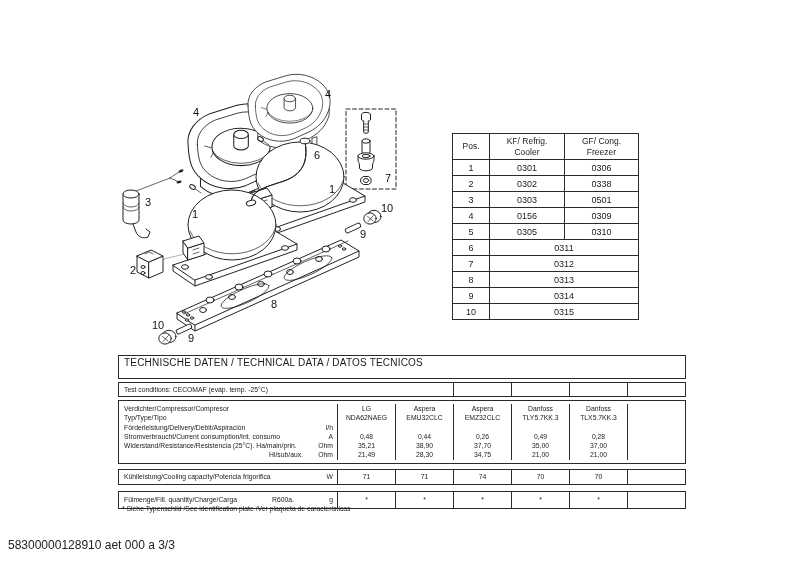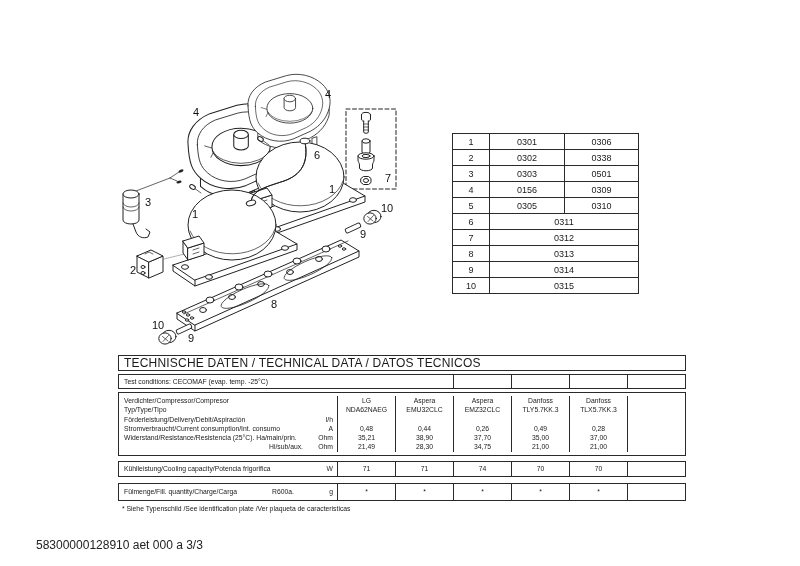--- a/index.html
+++ b/index.html
@@ -26,21 +26,21 @@
   table.parts th,table.parts td{
     border:1px solid #2a2a2a;text-align:center;vertical-align:middle;
     font-size:9px;padding:0;height:16px;background:#fff;
   }
   table.parts th{font-weight:normal;font-size:8.5px;height:26px;line-height:1.2;}
   table.parts col.c1{width:37px;} table.parts col.c2{width:75px;} table.parts col.c3{width:74px;}
 
   
   .tech{position:absolute;left:118px;top:355px;width:568px;font-size:6.8px;}
   .tt-block{border:1px solid #2a2a2a;background:#fff;width:568px;}
-  .tt-title{height:16px;line-height:14px;padding-left:5px;font-size:12px;letter-spacing:.2px;}
+  .tt-title{height:24px;line-height:14px;padding-left:5px;font-size:10px;letter-spacing:.2px;}
   .tt-test{margin-top:3px;display:flex;height:15px;line-height:13px;}
   .tc-label{width:334px;padding-left:5px;}
   .tc-cell{width:58px;border-left:1px solid #2a2a2a;}
   .tt-main{margin-top:3px;display:flex;padding:3px 0;}
   .lblcol{width:218px;padding:0 4px 0 5px;}
   .datacol{width:58px;border-left:1px solid #2a2a2a;text-align:center;}
   .ln{height:9.3px;line-height:9.3px;display:flex;white-space:nowrap;}
   .datacol .ln{display:block;}
   .ln .l{flex:1;}
   .ln .u{width:22px;text-align:right;}
@@ -49,21 +49,21 @@
   .tt-row.charge{margin-top:6px;height:18px;line-height:16px;}
   .lblcell{width:218px;display:flex;padding:0 4px 0 5px;white-space:nowrap;}
   .lblcell .l{flex:1;}
   .lblcell .lw{width:148px;}
   .lblcell .ref{flex:1;}
   .lblcell .u{width:22px;text-align:right;}
   .dcell{width:58px;border-left:1px solid #2a2a2a;text-align:center;}
   .footnote{position:absolute;left:122px;top:505px;font-size:6.8px;}
 
   
-  .docnum{position:absolute;left:8px;top:538px;font-size:12px;color:#222;margin-left:28px;}
+  .docnum{position:absolute;left:8px;top:538px;font-size:12px;color:#222;}
 </style>
 </head>
 <body>
 
 <svg class="dwg" width="800" height="566" viewBox="0 0 800 566">
   <defs>
     <g id="cover">
       <path d="M49,-2 L49,6 C46,17 39,27 26,34 L6,43 C-9,49 -27,46 -38,36 L-38,28"></path>
       <path d="M8,42 L8,52 L14,50 L14,40 Z M28,35 L28,45 L34,43 L34,33 Z"></path>
       <path d="M-50,-5 C-51,-17 -43,-28 -29,-34 L-3,-42 C12,-46 29,-42 40,-32 C49,-24 52,-13 49,-2 C46,9 39,19 26,26 L6,35 C-9,41 -27,38 -38,28 C-46,21 -49,14 -50,-5 Z"></path>
@@ -202,20 +202,31 @@
   <text class="num" x="191" y="342">9</text>
 </svg>
 
 <table class="parts">
   <colgroup>
       <col class="c1">
       <col class="c2">
       <col class="c3">
     </colgroup>
   <tbody>
+      <tr>
+    <th>Pos.</th>
+    <th>
+      <span>KF/ Refrig.</span><br>
+      <span>Cooler</span>
+    </th>
+    <th>
+      <span>GF/ Cong.</span><br>
+      <span>Freezer</span>
+    </th>
+  </tr>
   <tr>
         <td>1</td>
         <td>0301</td>
         <td>0306</td>
       </tr>
   <tr>
         <td>2</td>
         <td>0302</td>
         <td>0338</td>
       </tr>

